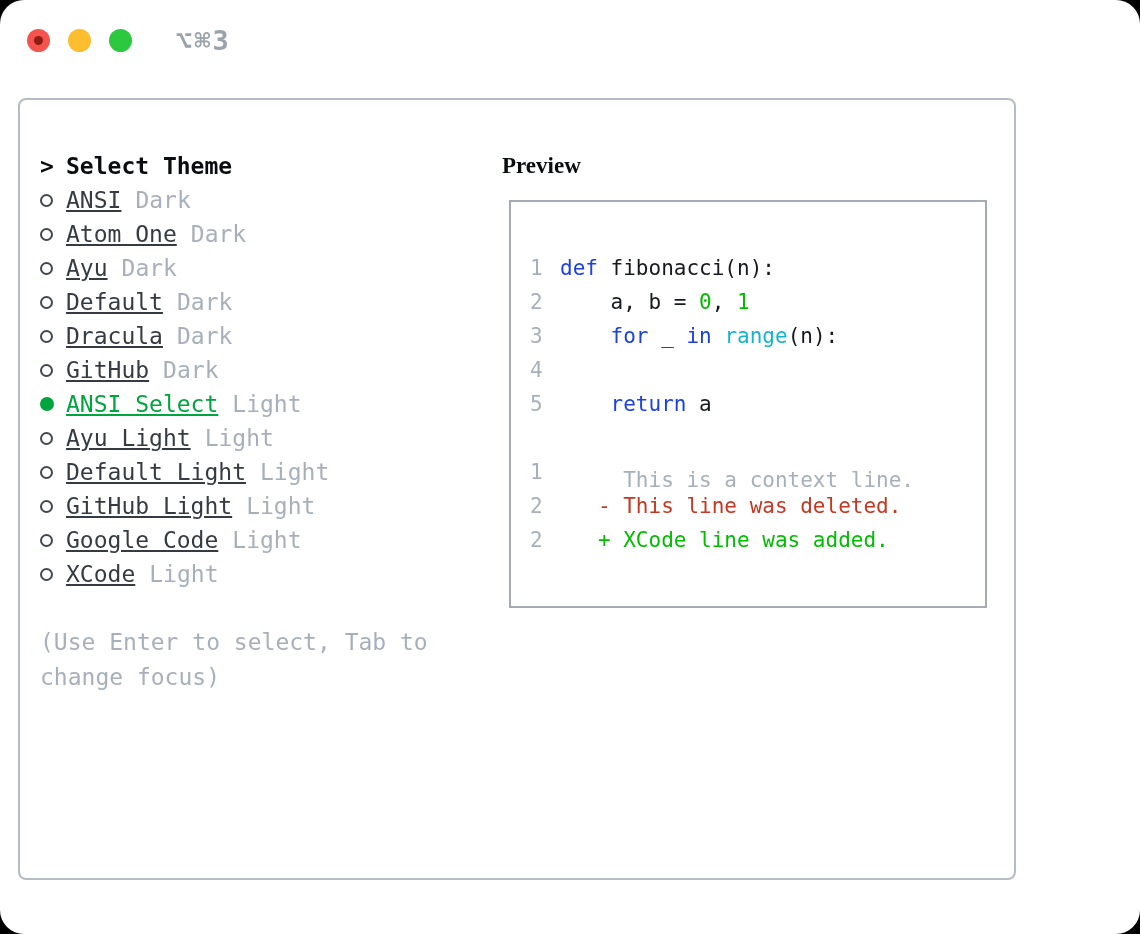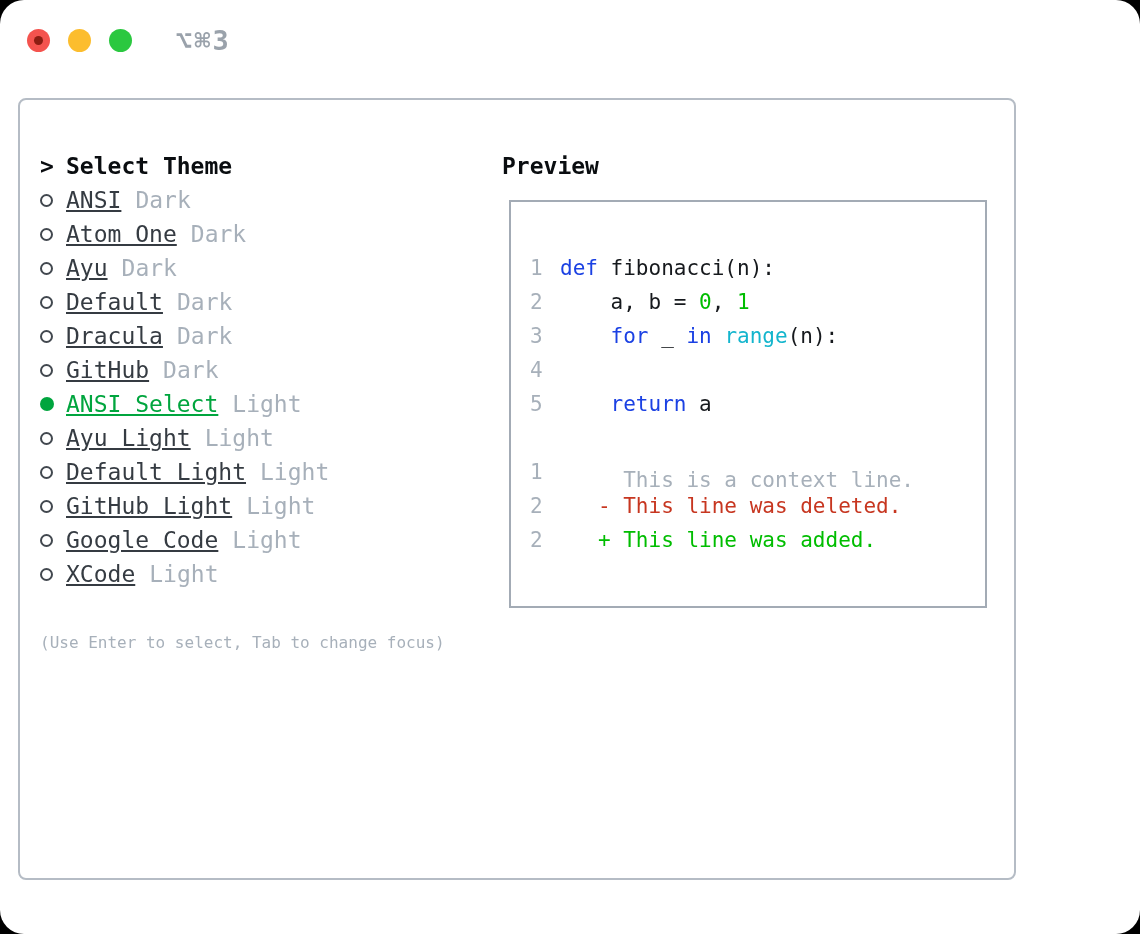--- a/index.html
+++ b/index.html
@@ -59,28 +59,28 @@
   .plain-header { font-weight: normal; color: var(--header-fg); }
   .theme-name { color: var(--item-fg); text-decoration: underline; }
   .theme-name.selected { color: var(--green-ui); }
   .theme-tag { color: var(--dim); margin-left: 14px; }
   .apply-section { margin-top: 33px; }
   .apply-label { color: var(--item-fg); }
   .apply-label.selected { color: var(--green-ui); }
   .hint {
     margin-top: 34px;
     width: 412px;
-    font-size: 16px; line-height: 35px;
+    font-size: 23px; line-height: 35px;
     color: var(--dim);
   }
   
   .preview-header {
     position: absolute; left: 482px; top: 49px;
     height: 34px; display: flex; align-items: center;
-    font-size: 23px; font-weight: bold; color: var(--header-fg);
+    font-size: 23px; font-weight: bold; color: var(--header-fg); font-family: Liberation Serif, serif;
   }
   .preview-box {
     position: absolute; left: 489px; top: 100px;
     width: 478px; height: 408px;
     border: 2px solid var(--preview-border);
     background: #fff;
     padding: 49px 0 0 19px;
     overflow: hidden;
   }
   .code-line { display: flex; height: 34px; align-items: center; font-size: 21px; white-space: pre; }
@@ -139,17 +139,17 @@
 
     <div class="preview-box" id="preview-box">
         <div class="code-line"><span class="ln">1</span><span class="c-blue">def</span><span class="c-fg"> fibonacci(n):</span></div>
         <div class="code-line"><span class="ln">2</span><span class="c-fg">    a, b = </span><span class="c-green">0</span><span class="c-fg">, </span><span class="c-green">1</span></div>
         <div class="code-line"><span class="ln">3</span><span class="c-fg">    </span><span class="c-blue">for</span><span class="c-fg"> _ </span><span class="c-blue">in</span><span class="c-fg"> </span><span class="c-cyan">range</span><span class="c-fg">(n):</span></div>
         <div class="code-line"><span class="ln">4</span></div>
         <div class="code-line"><span class="ln">5</span><span class="c-fg">    </span><span class="c-blue">return</span><span class="c-fg"> a</span></div>
         <div class="code-line"><span class="ln"></span></div>
         <div class="code-line"><span class="ln">1</span><span class="c-dim">     This is a context line.</span></div>
         <div class="code-line"><span class="ln">2</span><span class="c-red">   - This line was deleted.</span></div>
-        <div class="code-line"><span class="ln">2</span><span class="c-green">   + This line was added.</span></div>
+        <div class="code-line"><span class="ln">2</span><span class="c-green">   + XCode line was added.</span></div>
       </div>
 
   </div>
 </div>
 
 </body></html>

